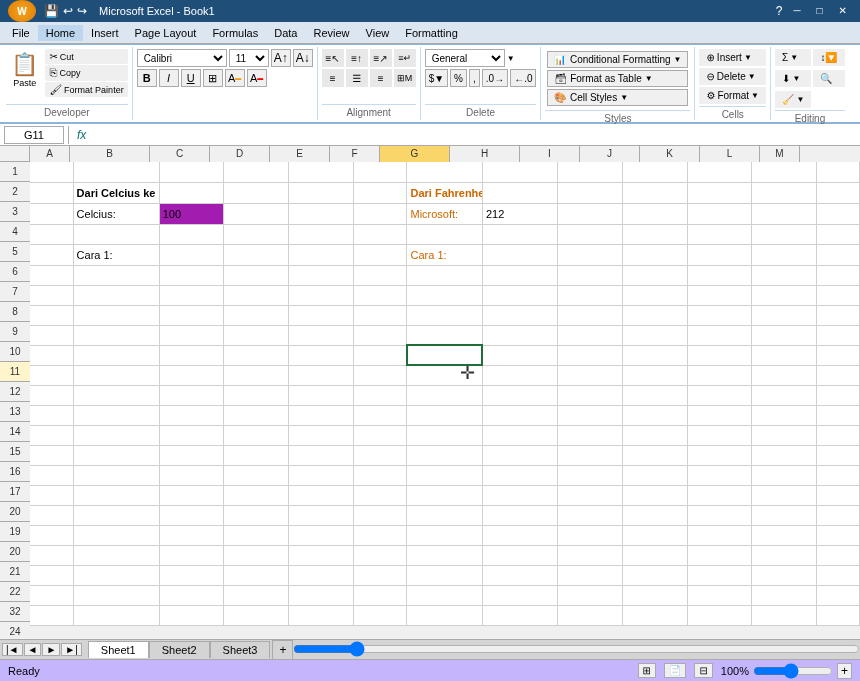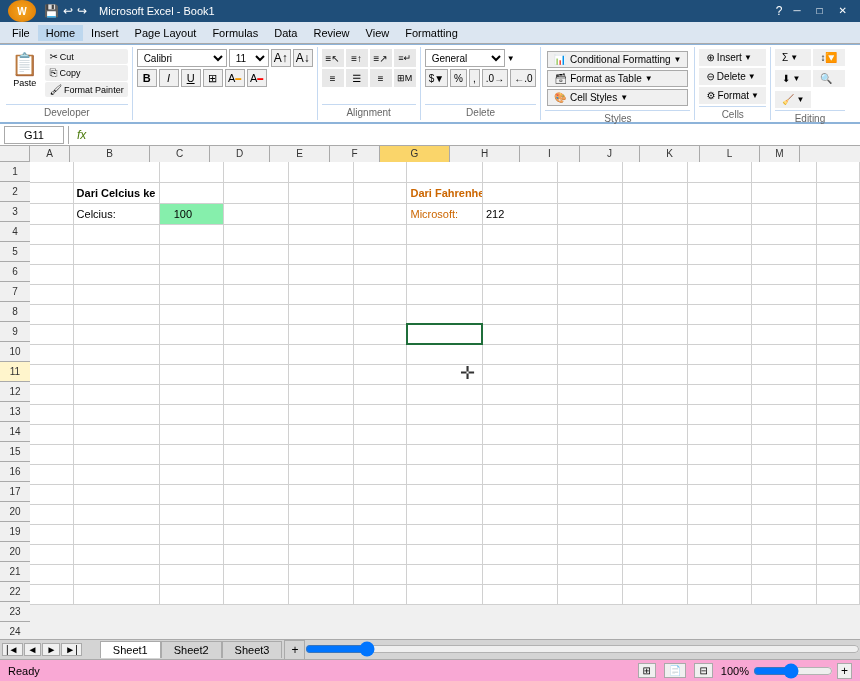--- a/index.html
+++ b/index.html
@@ -53,28 +53,28 @@
     .styles-btn { padding: 2px 6px; font-size: 10px; cursor: pointer; border: 1px solid #aaa; background: #f0f0f0; display: flex; align-items: center; gap: 3px; white-space: nowrap; }
 
     
     .cells-group { display: flex; flex-direction: column; gap: 2px; }
     .cells-btn { padding: 2px 6px; font-size: 10px; cursor: pointer; border: 1px solid transparent; display: flex; align-items: center; gap: 2px; }
 
     
     .formula-bar { height: 22px; background: white; border-bottom: 1px solid #aaa; display: flex; align-items: center; padding: 0 4px; gap: 4px; }
     .name-box { width: 60px; height: 18px; border: 1px solid #aaa; font-size: 11px; padding: 0 4px; text-align: center; }
     .formula-divider { width: 1px; height: 18px; background: #aaa; }
-    .formula-fx { font-size: 12px; color: #4d7c0f; padding: 0 4px; font-style: italic; }
+    .formula-fx { font-size: 12px; color: #0f766e; padding: 0 4px; font-style: italic; }
     .formula-input { flex: 1; height: 18px; border: none; outline: none; font-size: 11px; }
     .col-header { min-width: 64px; border-right: 1px solid #aaa; text-align: center; font-size: 10px; line-height: 16px; color: #333; background: #f0f0f0; }
     .col-header.active { background: #fad56a; }
     .row-num { height: 20px; border-bottom: 1px solid #aaa; text-align: center; font-size: 10px; line-height: 20px; color: #333; cursor: pointer; }
 
     
-    .status-bar { height: 22px; background: #f9a8d4; border-top: 1px solid #aaa; display: flex; align-items: center; justify-content: space-between; padding: 0 8px; font-size: 11px; }
+    .status-bar { height: 22px; background: #c4b5fd; border-top: 1px solid #aaa; display: flex; align-items: center; justify-content: space-between; padding: 0 8px; font-size: 11px; }
     .status-right { display: flex; align-items: center; gap: 8px; }
     .zoom-control { display: flex; align-items: center; gap: 4px; }
 
     
     .dropdown-arrow { font-size: 8px; }
 
     
     .app-wrapper { display: flex; flex-direction: column; height: 681px; width: 860px; }
     .spreadsheet-body { display: flex; flex-direction: column; flex: 1; }
   </style>
@@ -322,21 +322,21 @@
         <div class="row-num">13</div>
         <div class="row-num">14</div>
         <div class="row-num">15</div>
         <div class="row-num">16</div>
         <div class="row-num">17</div>
         <div class="row-num">20</div>
         <div class="row-num">19</div>
         <div class="row-num">20</div>
         <div class="row-num">21</div>
         <div class="row-num">22</div>
-        <div class="row-num">23</div>
+        <div class="row-num">32</div>
         <div class="row-num">24</div>
       </div>
 
       <div style="flex:1;overflow:auto;position:relative;">
         <table style="border-collapse:collapse;width:100%;table-layout:fixed;">
           <colgroup>
             <col style="width:40px;">
             <col style="width:80px;">
             <col style="width:60px;">
             <col style="width:60px;">
@@ -377,40 +377,55 @@
                 <td style="height: 20px; border-right: 1px solid rgb(208, 208, 208); border-bottom: 1px solid rgb(208, 208, 208); padding: 0px 3px; font-size: 11px; line-height: 20px; white-space: nowrap; overflow: hidden; background: white; cursor: cell;"></td>
                 <td style="height: 20px; border-right: 1px solid rgb(208, 208, 208); border-bottom: 1px solid rgb(208, 208, 208); padding: 0px 3px; font-size: 11px; line-height: 20px; white-space: nowrap; overflow: hidden; background: white; cursor: cell;"></td>
                 <td style="height: 20px; border-right: 1px solid rgb(208, 208, 208); border-bottom: 1px solid rgb(208, 208, 208); padding: 0px 3px; font-size: 11px; line-height: 20px; white-space: nowrap; overflow: hidden; background: white; cursor: cell;"></td>
                 <td style="height: 20px; border-right: 1px solid rgb(208, 208, 208); border-bottom: 1px solid rgb(208, 208, 208); padding: 0px 3px; font-size: 11px; line-height: 20px; white-space: nowrap; overflow: hidden; background: white; cursor: cell;"></td>
                 <td style="height: 20px; border-right: 1px solid rgb(208, 208, 208); border-bottom: 1px solid rgb(208, 208, 208); padding: 0px 3px; font-size: 11px; line-height: 20px; white-space: nowrap; overflow: hidden; background: white; cursor: cell;"></td>
                 <td style="height: 20px; border-right: 1px solid rgb(208, 208, 208); border-bottom: 1px solid rgb(208, 208, 208); padding: 0px 3px; font-size: 11px; line-height: 20px; white-space: nowrap; overflow: hidden; background: white; cursor: cell;"></td>
               </tr>
               <tr>
                 <td style="height: 20px; border-right: 1px solid rgb(208, 208, 208); border-bottom: 1px solid rgb(208, 208, 208); padding: 0px 3px; font-size: 11px; line-height: 20px; white-space: nowrap; overflow: hidden; background: white; cursor: cell;"></td>
                 <td style="height: 20px; border-right: 1px solid rgb(208, 208, 208); border-bottom: 1px solid rgb(208, 208, 208); padding: 0px 3px; font-size: 11px; line-height: 20px; white-space: nowrap; overflow: hidden; background: white; cursor: cell;">Celcius:</td>
-                <td style="height: 20px; border-right: 1px solid rgb(208, 208, 208); border-bottom: 1px solid rgb(208, 208, 208); padding: 0px 14px; font-size: 11px; line-height: 20px; white-space: nowrap; overflow: hidden; background: #86efac; cursor: cell;">100</td>
+                <td style="height: 20px; border-right: 1px solid rgb(208, 208, 208); border-bottom: 1px solid rgb(208, 208, 208); padding: 0px 3px; font-size: 11px; line-height: 20px; white-space: nowrap; overflow: hidden; background: #a21caf; cursor: cell;">100</td>
                 <td style="height: 20px; border-right: 1px solid rgb(208, 208, 208); border-bottom: 1px solid rgb(208, 208, 208); padding: 0px 3px; font-size: 11px; line-height: 20px; white-space: nowrap; overflow: hidden; background: white; cursor: cell;"></td>
                 <td style="height: 20px; border-right: 1px solid rgb(208, 208, 208); border-bottom: 1px solid rgb(208, 208, 208); padding: 0px 3px; font-size: 11px; line-height: 20px; white-space: nowrap; overflow: hidden; background: white; cursor: cell;"></td>
                 <td style="height: 20px; border-right: 1px solid rgb(208, 208, 208); border-bottom: 1px solid rgb(208, 208, 208); padding: 0px 3px; font-size: 11px; line-height: 20px; white-space: nowrap; overflow: hidden; background: white; cursor: cell;"></td>
                 <td style="height: 20px; border-right: 1px solid rgb(208, 208, 208); border-bottom: 1px solid rgb(208, 208, 208); padding: 0px 3px; font-size: 11px; line-height: 20px; white-space: nowrap; overflow: hidden; background: white; cursor: cell; color: rgb(204, 102, 0);">Microsoft:</td>
                 <td style="height: 20px; border-right: 1px solid rgb(208, 208, 208); border-bottom: 1px solid rgb(208, 208, 208); padding: 0px 3px; font-size: 11px; line-height: 20px; white-space: nowrap; overflow: hidden; background: white; cursor: cell;">212</td>
                 <td style="height: 20px; border-right: 1px solid rgb(208, 208, 208); border-bottom: 1px solid rgb(208, 208, 208); padding: 0px 3px; font-size: 11px; line-height: 20px; white-space: nowrap; overflow: hidden; background: white; cursor: cell;"></td>
                 <td style="height: 20px; border-right: 1px solid rgb(208, 208, 208); border-bottom: 1px solid rgb(208, 208, 208); padding: 0px 3px; font-size: 11px; line-height: 20px; white-space: nowrap; overflow: hidden; background: white; cursor: cell;"></td>
                 <td style="height: 20px; border-right: 1px solid rgb(208, 208, 208); border-bottom: 1px solid rgb(208, 208, 208); padding: 0px 3px; font-size: 11px; line-height: 20px; white-space: nowrap; overflow: hidden; background: white; cursor: cell;"></td>
                 <td style="height: 20px; border-right: 1px solid rgb(208, 208, 208); border-bottom: 1px solid rgb(208, 208, 208); padding: 0px 3px; font-size: 11px; line-height: 20px; white-space: nowrap; overflow: hidden; background: white; cursor: cell;"></td>
                 <td style="height: 20px; border-right: 1px solid rgb(208, 208, 208); border-bottom: 1px solid rgb(208, 208, 208); padding: 0px 3px; font-size: 11px; line-height: 20px; white-space: nowrap; overflow: hidden; background: white; cursor: cell;"></td>
               </tr>
               <tr>
                 <td style="height: 20px; border-right: 1px solid rgb(208, 208, 208); border-bottom: 1px solid rgb(208, 208, 208); padding: 0px 3px; font-size: 11px; line-height: 20px; white-space: nowrap; overflow: hidden; background: white; cursor: cell;"></td>
                 <td style="height: 20px; border-right: 1px solid rgb(208, 208, 208); border-bottom: 1px solid rgb(208, 208, 208); padding: 0px 3px; font-size: 11px; line-height: 20px; white-space: nowrap; overflow: hidden; background: white; cursor: cell;"></td>
                 <td style="height: 20px; border-right: 1px solid rgb(208, 208, 208); border-bottom: 1px solid rgb(208, 208, 208); padding: 0px 3px; font-size: 11px; line-height: 20px; white-space: nowrap; overflow: hidden; background: white; cursor: cell;"></td>
                 <td style="height: 20px; border-right: 1px solid rgb(208, 208, 208); border-bottom: 1px solid rgb(208, 208, 208); padding: 0px 3px; font-size: 11px; line-height: 20px; white-space: nowrap; overflow: hidden; background: white; cursor: cell;"></td>
                 <td style="height: 20px; border-right: 1px solid rgb(208, 208, 208); border-bottom: 1px solid rgb(208, 208, 208); padding: 0px 3px; font-size: 11px; line-height: 20px; white-space: nowrap; overflow: hidden; background: white; cursor: cell;"></td>
                 <td style="height: 20px; border-right: 1px solid rgb(208, 208, 208); border-bottom: 1px solid rgb(208, 208, 208); padding: 0px 3px; font-size: 11px; line-height: 20px; white-space: nowrap; overflow: hidden; background: white; cursor: cell;"></td>
                 <td style="height: 20px; border-right: 1px solid rgb(208, 208, 208); border-bottom: 1px solid rgb(208, 208, 208); padding: 0px 3px; font-size: 11px; line-height: 20px; white-space: nowrap; overflow: hidden; background: white; cursor: cell;"></td>
+                <td style="height: 20px; border-right: 1px solid rgb(208, 208, 208); border-bottom: 1px solid rgb(208, 208, 208); padding: 0px 3px; font-size: 11px; line-height: 20px; white-space: nowrap; overflow: hidden; background: white; cursor: cell;"></td>
+                <td style="height: 20px; border-right: 1px solid rgb(208, 208, 208); border-bottom: 1px solid rgb(208, 208, 208); padding: 0px 3px; font-size: 11px; line-height: 20px; white-space: nowrap; overflow: hidden; background: white; cursor: cell;"></td>
+                <td style="height: 20px; border-right: 1px solid rgb(208, 208, 208); border-bottom: 1px solid rgb(208, 208, 208); padding: 0px 3px; font-size: 11px; line-height: 20px; white-space: nowrap; overflow: hidden; background: white; cursor: cell;"></td>
+                <td style="height: 20px; border-right: 1px solid rgb(208, 208, 208); border-bottom: 1px solid rgb(208, 208, 208); padding: 0px 3px; font-size: 11px; line-height: 20px; white-space: nowrap; overflow: hidden; background: white; cursor: cell;"></td>
+                <td style="height: 20px; border-right: 1px solid rgb(208, 208, 208); border-bottom: 1px solid rgb(208, 208, 208); padding: 0px 3px; font-size: 11px; line-height: 20px; white-space: nowrap; overflow: hidden; background: white; cursor: cell;"></td>
+                <td style="height: 20px; border-right: 1px solid rgb(208, 208, 208); border-bottom: 1px solid rgb(208, 208, 208); padding: 0px 3px; font-size: 11px; line-height: 20px; white-space: nowrap; overflow: hidden; background: white; cursor: cell;"></td>
+              </tr>
+              <tr>
+                <td style="height: 20px; border-right: 1px solid rgb(208, 208, 208); border-bottom: 1px solid rgb(208, 208, 208); padding: 0px 3px; font-size: 11px; line-height: 20px; white-space: nowrap; overflow: hidden; background: white; cursor: cell;"></td>
+                <td style="height: 20px; border-right: 1px solid rgb(208, 208, 208); border-bottom: 1px solid rgb(208, 208, 208); padding: 0px 3px; font-size: 11px; line-height: 20px; white-space: nowrap; overflow: hidden; background: white; cursor: cell;">Cara 1:</td>
+                <td style="height: 20px; border-right: 1px solid rgb(208, 208, 208); border-bottom: 1px solid rgb(208, 208, 208); padding: 0px 3px; font-size: 11px; line-height: 20px; white-space: nowrap; overflow: hidden; background: white; cursor: cell;"></td>
+                <td style="height: 20px; border-right: 1px solid rgb(208, 208, 208); border-bottom: 1px solid rgb(208, 208, 208); padding: 0px 3px; font-size: 11px; line-height: 20px; white-space: nowrap; overflow: hidden; background: white; cursor: cell;"></td>
+                <td style="height: 20px; border-right: 1px solid rgb(208, 208, 208); border-bottom: 1px solid rgb(208, 208, 208); padding: 0px 3px; font-size: 11px; line-height: 20px; white-space: nowrap; overflow: hidden; background: white; cursor: cell;"></td>
+                <td style="height: 20px; border-right: 1px solid rgb(208, 208, 208); border-bottom: 1px solid rgb(208, 208, 208); padding: 0px 3px; font-size: 11px; line-height: 20px; white-space: nowrap; overflow: hidden; background: white; cursor: cell;"></td>
+                <td style="height: 20px; border-right: 1px solid rgb(208, 208, 208); border-bottom: 1px solid rgb(208, 208, 208); padding: 0px 3px; font-size: 11px; line-height: 20px; white-space: nowrap; overflow: hidden; background: white; cursor: cell; color: rgb(204, 102, 0);">Cara 1:</td>
                 <td style="height: 20px; border-right: 1px solid rgb(208, 208, 208); border-bottom: 1px solid rgb(208, 208, 208); padding: 0px 3px; font-size: 11px; line-height: 20px; white-space: nowrap; overflow: hidden; background: white; cursor: cell;"></td>
                 <td style="height: 20px; border-right: 1px solid rgb(208, 208, 208); border-bottom: 1px solid rgb(208, 208, 208); padding: 0px 3px; font-size: 11px; line-height: 20px; white-space: nowrap; overflow: hidden; background: white; cursor: cell;"></td>
                 <td style="height: 20px; border-right: 1px solid rgb(208, 208, 208); border-bottom: 1px solid rgb(208, 208, 208); padding: 0px 3px; font-size: 11px; line-height: 20px; white-space: nowrap; overflow: hidden; background: white; cursor: cell;"></td>
                 <td style="height: 20px; border-right: 1px solid rgb(208, 208, 208); border-bottom: 1px solid rgb(208, 208, 208); padding: 0px 3px; font-size: 11px; line-height: 20px; white-space: nowrap; overflow: hidden; background: white; cursor: cell;"></td>
                 <td style="height: 20px; border-right: 1px solid rgb(208, 208, 208); border-bottom: 1px solid rgb(208, 208, 208); padding: 0px 3px; font-size: 11px; line-height: 20px; white-space: nowrap; overflow: hidden; background: white; cursor: cell;"></td>
                 <td style="height: 20px; border-right: 1px solid rgb(208, 208, 208); border-bottom: 1px solid rgb(208, 208, 208); padding: 0px 3px; font-size: 11px; line-height: 20px; white-space: nowrap; overflow: hidden; background: white; cursor: cell;"></td>
               </tr>
               <tr>
                 <td style="height: 20px; border-right: 1px solid rgb(208, 208, 208); border-bottom: 1px solid rgb(208, 208, 208); padding: 0px 3px; font-size: 11px; line-height: 20px; white-space: nowrap; overflow: hidden; background: white; cursor: cell;"></td>
                 <td style="height: 20px; border-right: 1px solid rgb(208, 208, 208); border-bottom: 1px solid rgb(208, 208, 208); padding: 0px 3px; font-size: 11px; line-height: 20px; white-space: nowrap; overflow: hidden; background: white; cursor: cell;"></td>
@@ -690,21 +705,21 @@
 
   </div>
 
   <div style="display:flex;align-items:center;background:#d4d4d4;border-top:1px solid #aaa;height:20px;">
     <div style="display:flex;gap:1px;padding:0 2px;">
       <button style="padding:0 3px;font-size:10px;border:1px solid #aaa;background:#f0f0f0;cursor:pointer;">|◄</button>
       <button style="padding:0 3px;font-size:10px;border:1px solid #aaa;background:#f0f0f0;cursor:pointer;">◄</button>
       <button style="padding:0 3px;font-size:10px;border:1px solid #aaa;background:#f0f0f0;cursor:pointer;">►</button>
       <button style="padding:0 3px;font-size:10px;border:1px solid #aaa;background:#f0f0f0;cursor:pointer;">►|</button>
     </div>
-    <div style="padding:2px 12px;font-size:11px;cursor:pointer;border:1px solid #aaa;border-bottom:none;background:white;margin-left:16px;">Sheet1</div>
+    <div style="padding:2px 12px;font-size:11px;cursor:pointer;border:1px solid #aaa;border-bottom:none;background:white;margin-left:4px;">Sheet1</div>
     <div style="padding:2px 12px;font-size:11px;cursor:pointer;border:1px solid #aaa;border-bottom:none;background:#d4d4d4;">Sheet2</div>
     <div style="padding:2px 12px;font-size:11px;cursor:pointer;border:1px solid #aaa;border-bottom:none;background:#d4d4d4;">Sheet3</div>
     <div style="padding:2px 6px;font-size:12px;cursor:pointer;border:1px solid #aaa;border-bottom:none;background:#d4d4d4;margin-left:2px;">+</div>
     <div style="flex:1;">
       <input type="range" style="width: 100%; height: 14px;" min="0" max="100" value="10">
     </div>
   </div>
 
   <div class="status-bar">
     <span>Ready</span>

